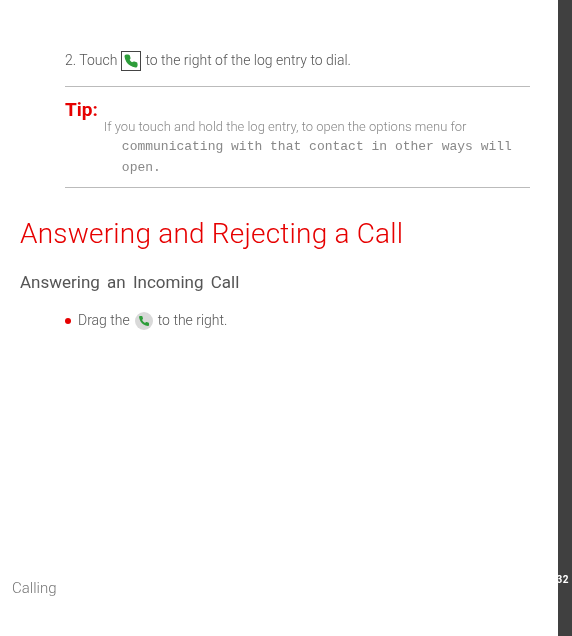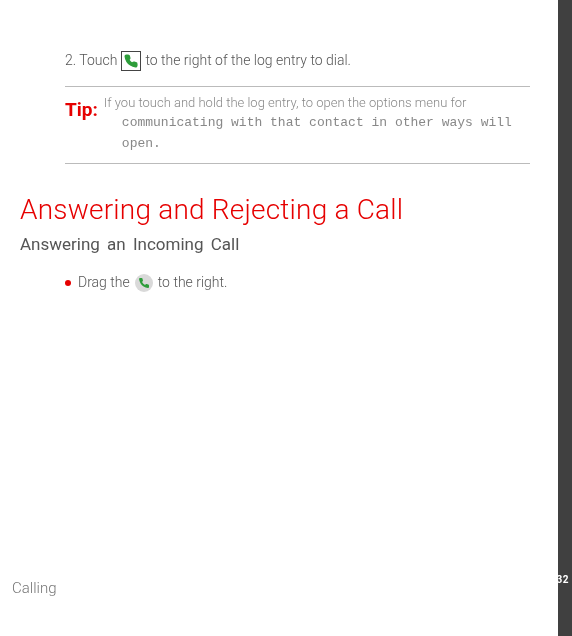--- a/index.html
+++ b/index.html
@@ -103,36 +103,38 @@
     color: #e60000;
     font-weight: 700;
     flex: 0 0 auto;
     padding-top: 2px;
     font-size: 19px;
   }
   .tip-text {
     color: #888;
     font-size: 13px;
     line-height: 1.6;
+    margin-top: 24px;
   }
   .tip-indent { padding-left: 18px; font-family: Liberation Mono, monospace; }
 
   
   h1.section {
     color: #e60000;
     font-weight: 300;
     font-size: 28px;
     margin-top: 24px;
     margin-left: 10px;
     letter-spacing: 0.2px;
   }
   h2.subsection {
     color: #555;
     font-weight: 400;
     font-size: 17px;
+    margin-top: 14px;
     margin-left: 10px;
     word-spacing: 3px;
   }
 
   .para {
     margin-top: 14px;
     color: #555;
   }
   .para strong { font-weight: 700; color: #444; }
 

